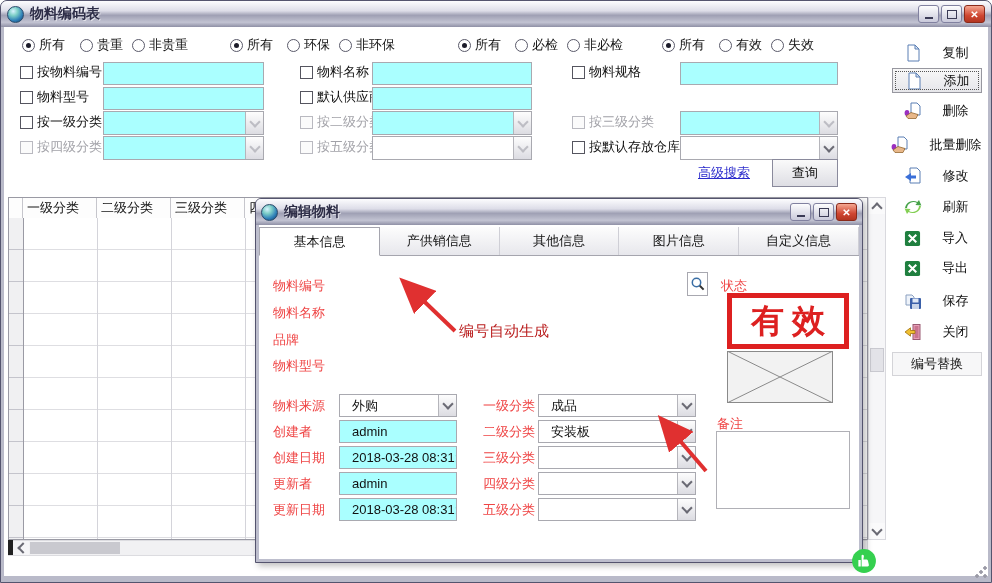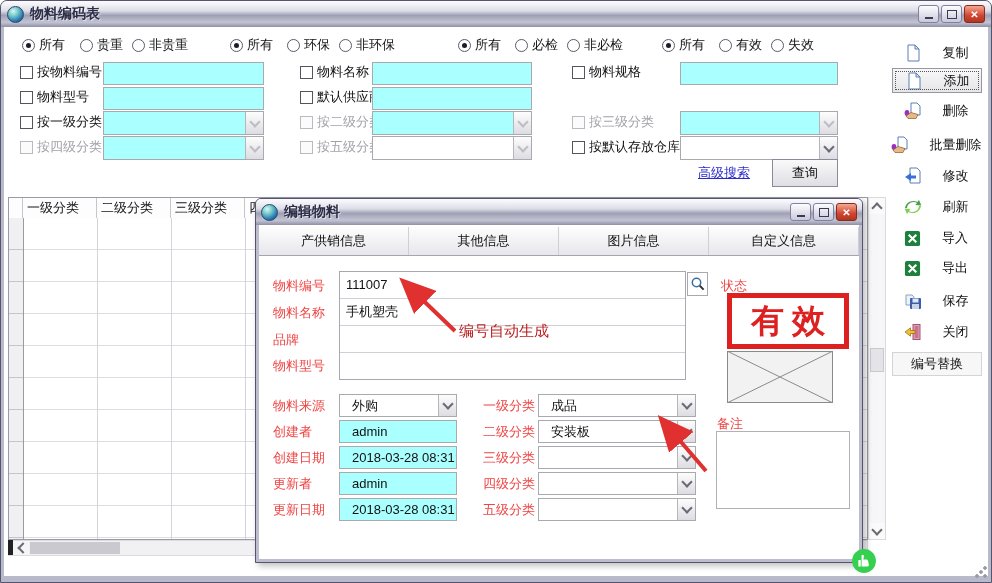--- a/index.html
+++ b/index.html
@@ -379,36 +379,31 @@
             <span class="minline"></span>
           </span>
         <span class="wbtn">
             <span class="maxbox"></span>
           </span>
         <span class="wbtn close">✕</span>
       </span>
     </div>
     <div class="dlg-inner">
       <div class="tabs">
+        <div class="tab active">基本信息</div>
         <div class="tab">产供销信息</div>
         <div class="tab">其他信息</div>
         <div class="tab">图片信息</div>
         <div class="tab">自定义信息</div>
       </div>
 
       <div class="dfield" style="left:14px;top:52px">物料编号</div>
       <div class="dfield" style="left:14px;top:79px">物料名称</div>
       <div class="dfield" style="left:14px;top:106px">品牌</div>
       <div class="dfield" style="left:14px;top:132px">物料型号</div>
-      <div class="stack">
-        <div class="srow">111007</div>
-        <div class="srow">手机塑壳</div>
-        <div class="srow"></div>
-        <div class="srow"></div>
-      </div>
       <div class="mag">
         <svg width="16" height="16" viewBox="0 0 16 16">
             <circle cx="6.5" cy="6.5" r="4.2" fill="none" stroke="#3a6ea5" stroke-width="1.5"></circle>
             <line x1="9.8" y1="9.8" x2="13.6" y2="13.6" stroke="#333" stroke-width="2"></line>
           </svg>
       </div>
 
       <div class="dfield" style="left:462px;top:52px">状态</div>
       <div class="stamp">有效</div>
       <div class="imgbox">

